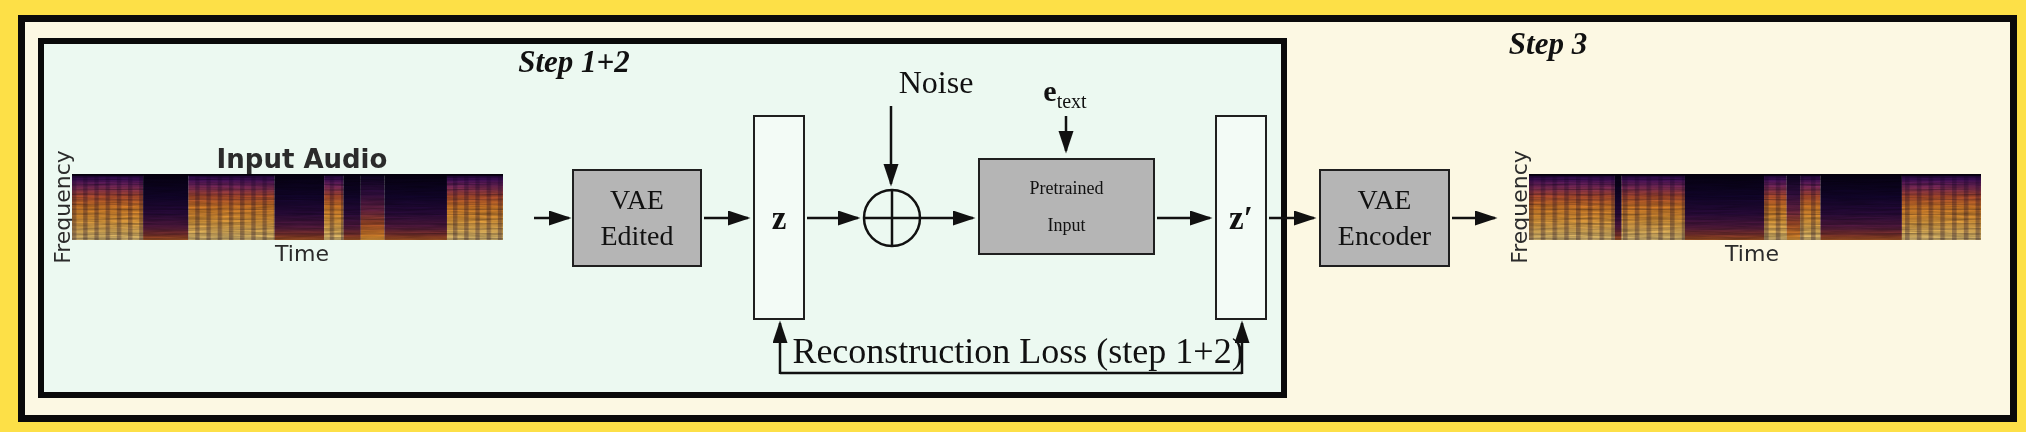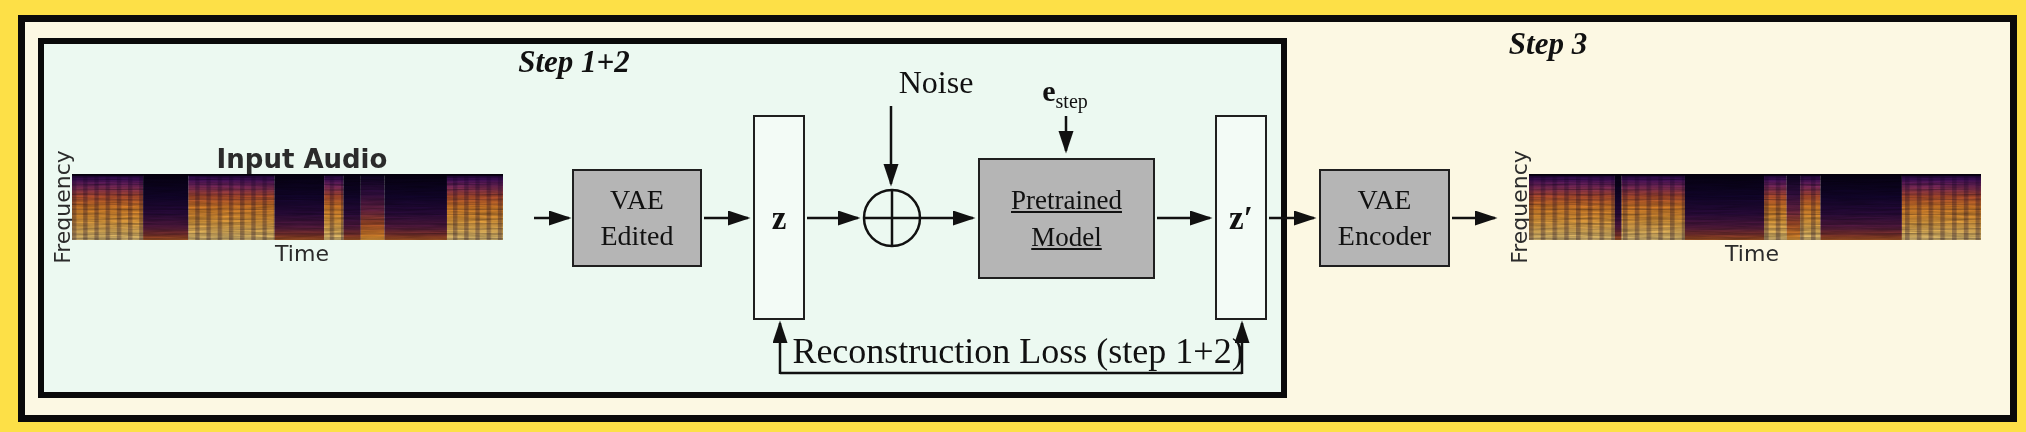--- a/index.html
+++ b/index.html
@@ -123,26 +123,26 @@
     <span>Edited</span>
   </div>
 
   <div class="node white" style="left:753px;top:115px;width:52px;height:205px;">
     <span class="latent-label">z</span>
   </div>
 
   <div class="free-label noise-label" style="left:891px;top:64px;margin-left:45px;">Noise</div>
 
   <div class="free-label etext-label" style="left:1065px;top:74px;">
-    <span>e</span><sub>step</sub>
-  </div>
-
-  <div class="node gray" style="left:978px;top:158px;width:177px;height:121px;line-height:37px;font-size:27px;text-decoration:underline;">
+    <span>e</span><sub>text</sub>
+  </div>
+
+  <div class="node gray" style="left:978px;top:158px;width:177px;height:97px;line-height:37px;font-size:18px;">
     <span>Pretrained</span>
-    <span>Model</span>
+    <span>Input</span>
   </div>
 
   <div class="node white" style="left:1215px;top:115px;width:52px;height:205px;">
     <span class="latent-label">z′</span>
   </div>
 
   <div class="node gray" style="left:1319px;top:169px;width:131px;height:98px;">
     <span>VAE</span>
     <span>Encoder</span>
   </div>

